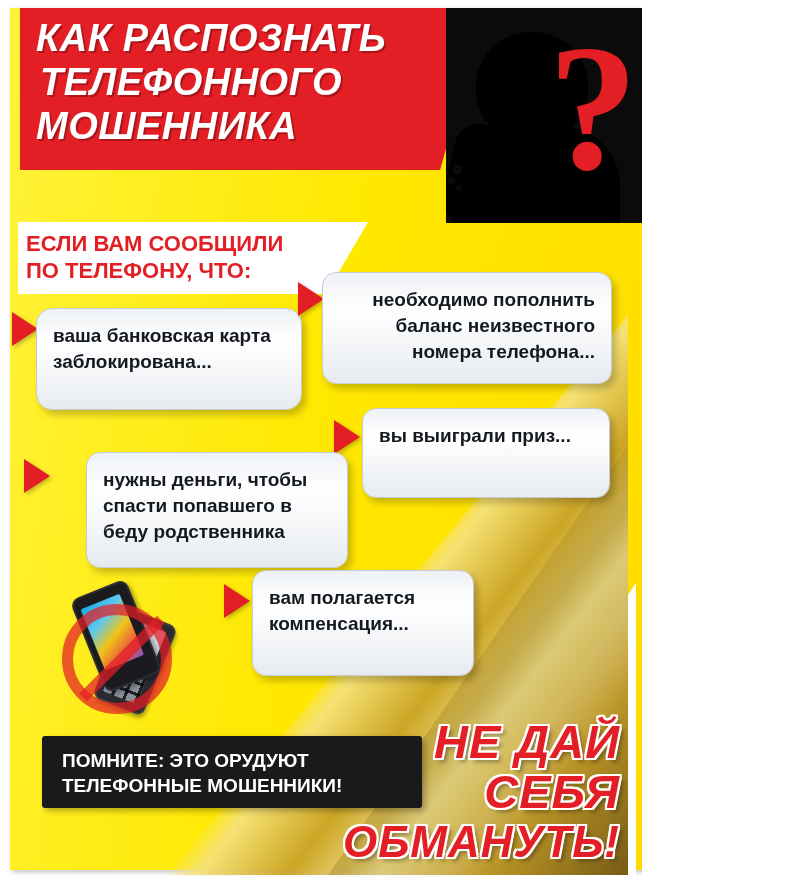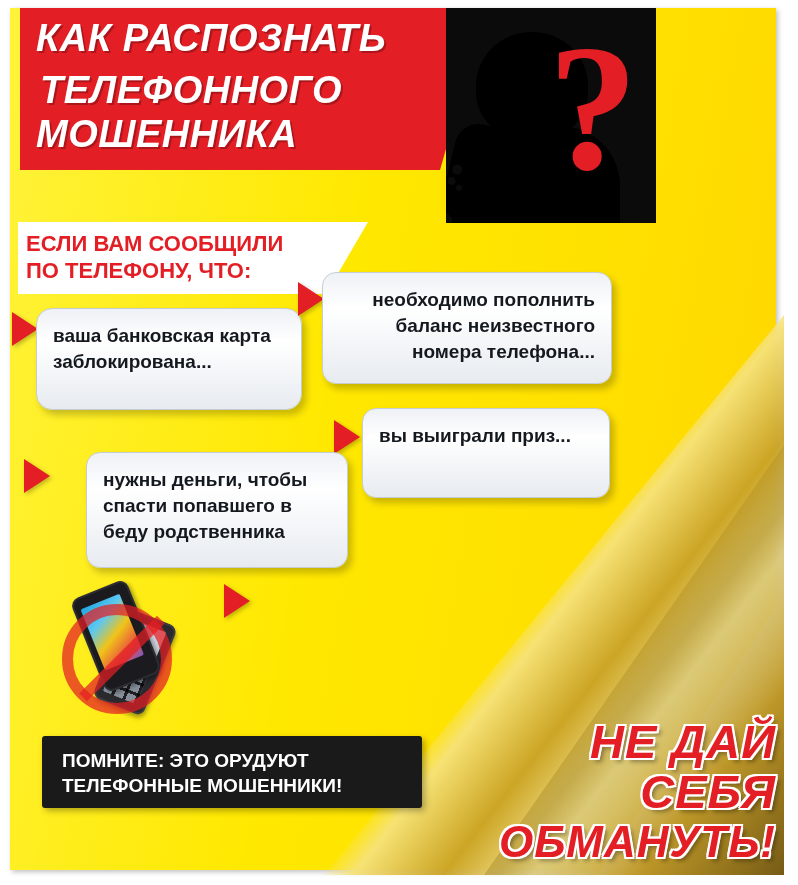--- a/index.html
+++ b/index.html
@@ -8,21 +8,21 @@
     background: #ffffff;
   }
   body {
     width: 798px;
     height: 885px;
     font-family: "Liberation Sans", sans-serif;
     overflow: hidden;
   }
   #poster {
     position: relative;
-    width: 798px;
+    width: 642px;
     height: 885px;
     overflow: hidden;
     background: #ffffff;
   }
   
   .yellow-sheet {
     position: absolute;
     left: 10px;
     top: 8px;
     width: 766px;
@@ -96,21 +96,21 @@
     width: 400px;
     color: #ffffff;
     font-weight: bold;
     font-size: 38px;
     line-height: 44px;
     letter-spacing: 0.5px;
     text-transform: uppercase;
     font-style: italic;
     text-shadow: 2px 2px 0 rgba(0,0,0,0.25);
   }
-  .header-title .l2 { padding-left: 4px; margin-top: 8px; }
+  .header-title .l2 { padding-left: 4px; }
   .header-title .l3 { padding-left: 0px; }
 
   
   .silhouette-box {
     position: absolute;
     left: 446px;
     top: 8px;
     width: 210px;
     height: 215px;
     background: #0b0b0b;
@@ -411,20 +411,23 @@
   <div class="bubble b3">
     <span class="txt">вы выиграли приз...</span>
   </div>
 
   <div class="arrow a4"></div>
   <div class="bubble b4">
     <span class="txt">нужны деньги, чтобы спасти попавшего в беду родственника</span>
   </div>
 
   <div class="arrow a5"></div>
+  <div class="bubble b5">
+    <span class="txt">вам полагается компенсация...</span>
+  </div>
 
   <div class="phone-art">
     <div class="featurephone">
       <div class="screen2"></div>
       <div class="keys"></div>
     </div>
     <div class="smartphone">
       <div class="screen"></div>
     </div>
     <div class="no-sign"></div>

